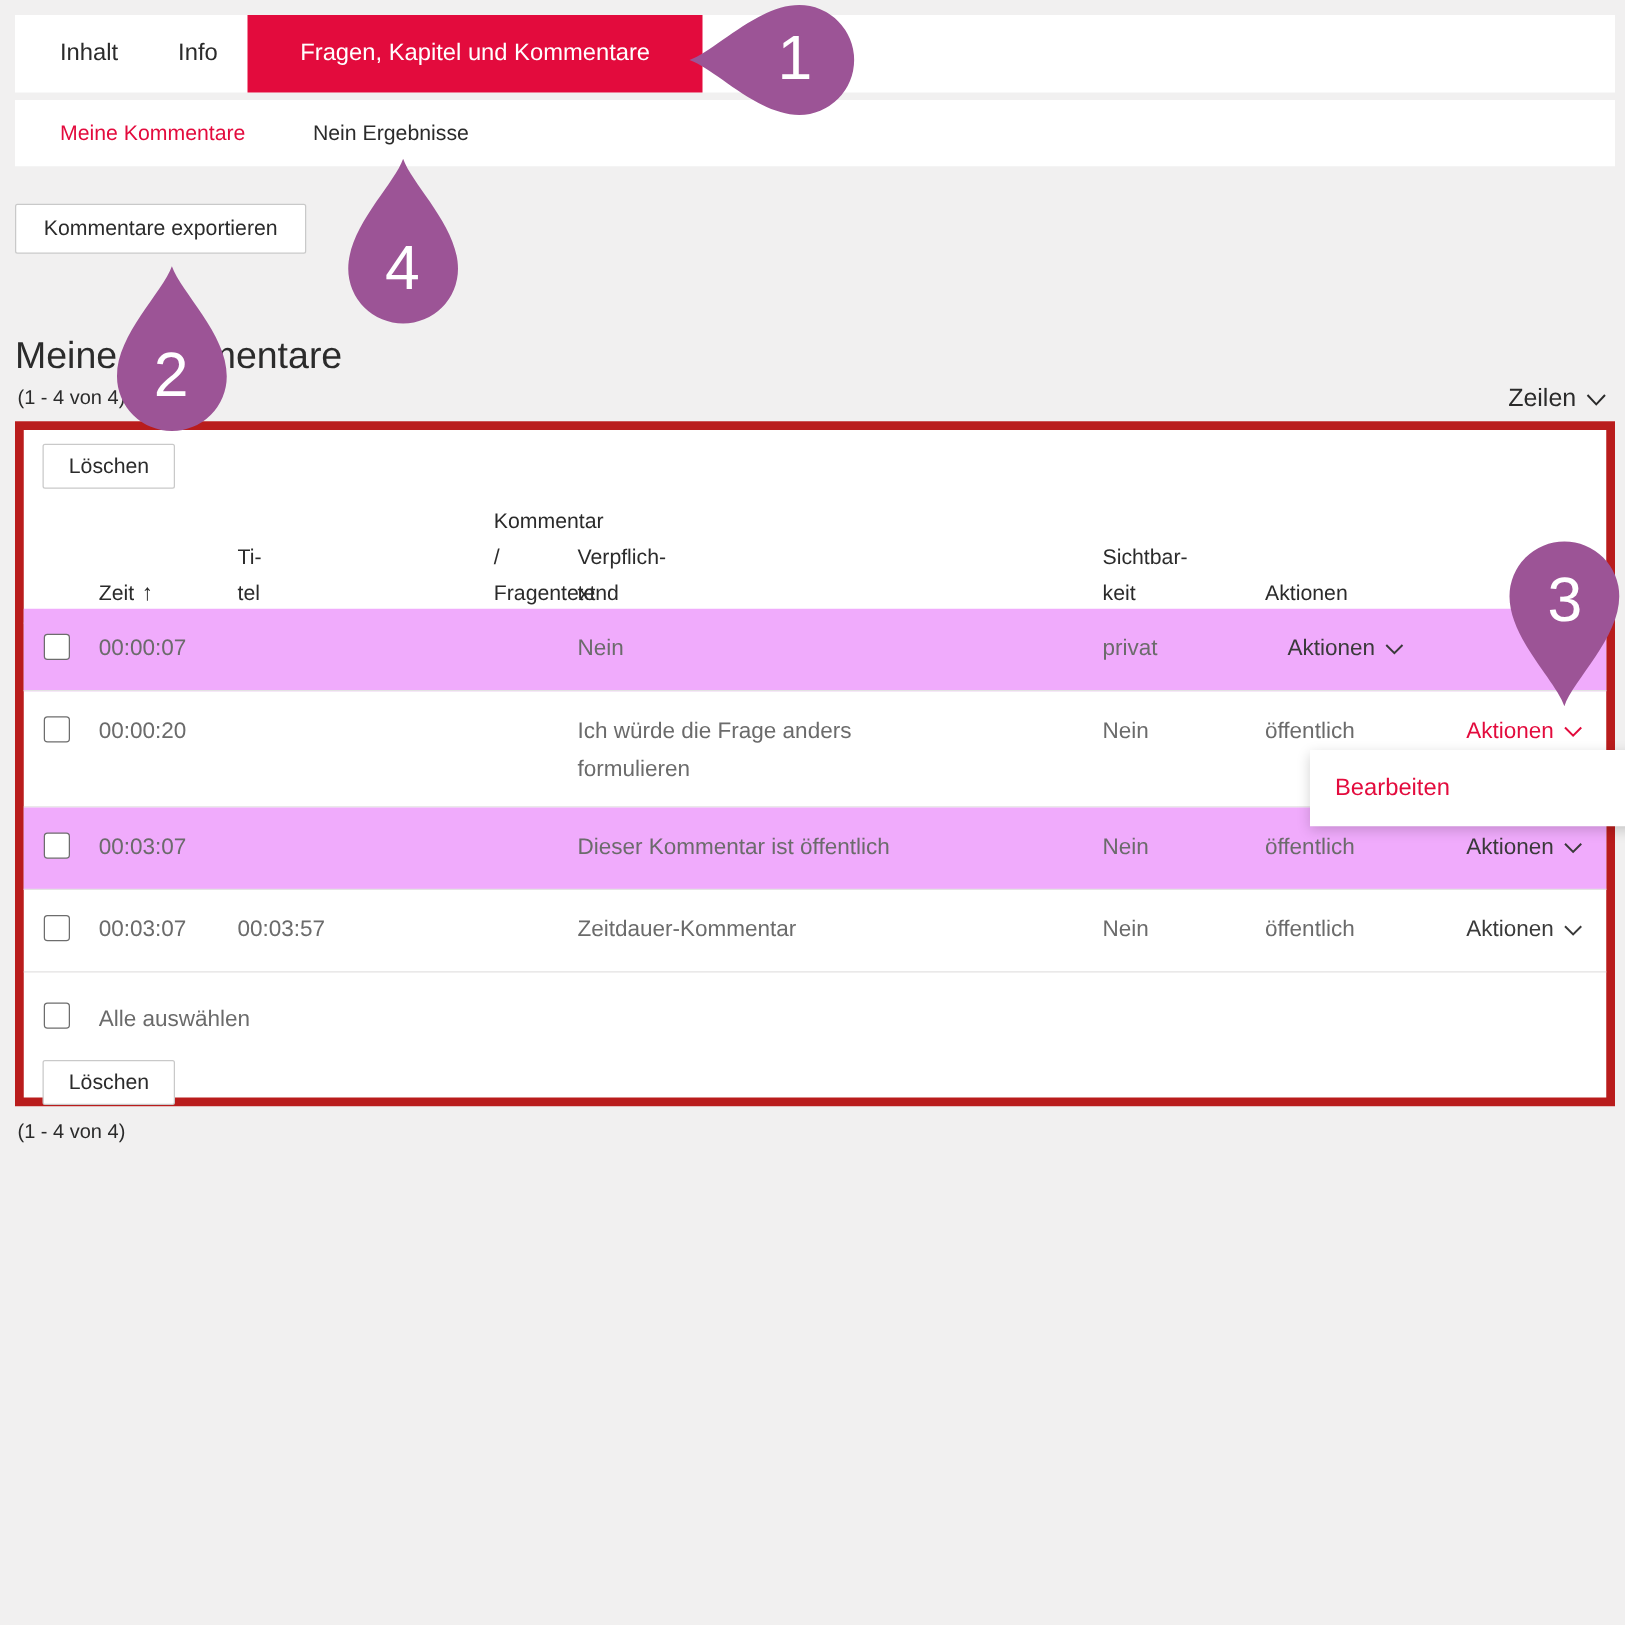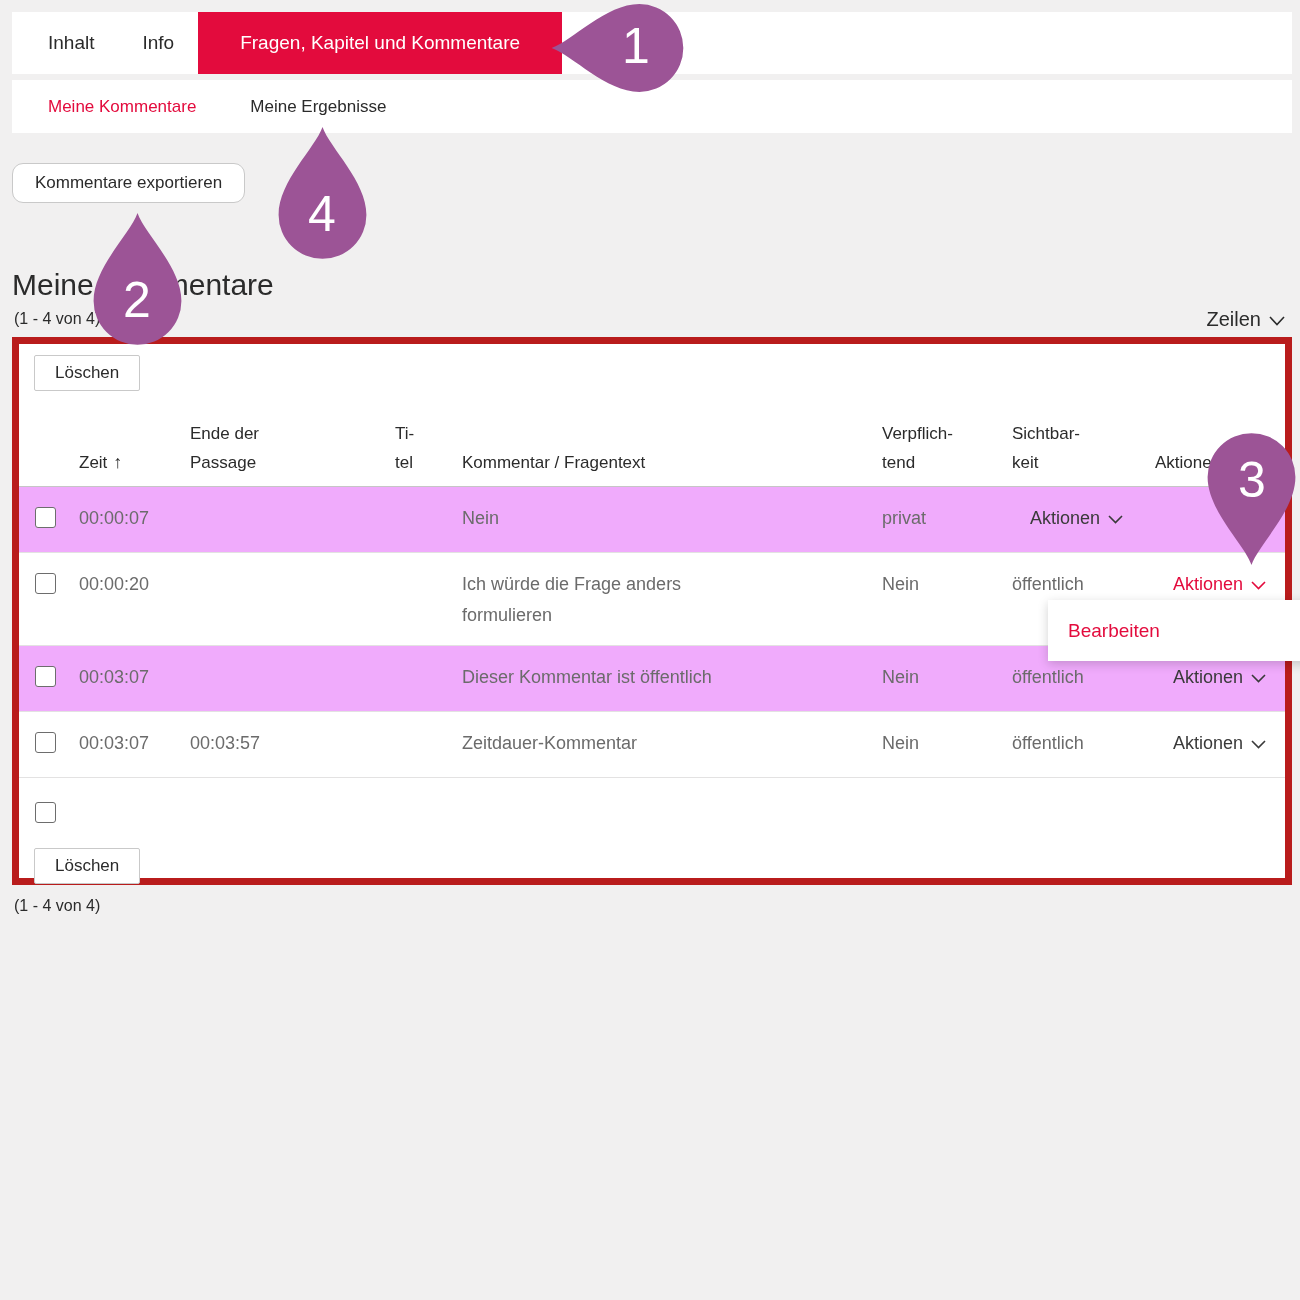--- a/index.html
+++ b/index.html
@@ -12,21 +12,21 @@
   .tab{display:flex;align-items:center;padding:0 24px;font-size:19px;color:#2b2b2b;cursor:pointer;}
   .tab.active{background:#e30b3d;color:#fff;padding:0 42px;}
   .subtabs-bar{top:80px;height:53px;display:flex;align-items:center;padding-left:36px;box-sizing:border-box;gap:54px;}
   .subtab{font-size:17px;color:#2b2b2b;cursor:pointer;}
   .subtab.active{color:#e30b3d;}
 
   
   .btn{display:inline-flex;align-items:center;justify-content:center;background:#fff;
        border:1px solid #c9c9c9;border-radius:2px;font-size:17px;color:#2b2b2b;
        font-family:"Liberation Sans", sans-serif;cursor:pointer;box-sizing:border-box;}
-  .export-btn{position:absolute;left:12px;top:163px;height:40px;padding:0 22px;border-radius:11px;}
+  .export-btn{position:absolute;left:12px;top:163px;height:40px;padding:0 22px;}
 
   .page-title{position:absolute;left:12px;top:268px;font-size:30px;font-weight:400;color:#2b2b2b;margin:0;}
   .count-top{position:absolute;left:14px;top:310px;font-size:16px;}
   .rows-dd{position:absolute;top:308px;right:15px;font-size:20px;display:flex;align-items:center;gap:8px;cursor:pointer;}
 
   
   .panel{position:absolute;left:12px;top:337px;width:1280px;height:548px;background:#fff;
          border:7px solid #b91c1c;box-sizing:border-box;}
   .del-top{position:absolute;left:15px;top:11px;height:36px;padding:0 20px;}
   .del-bottom{position:absolute;left:15px;top:504px;height:36px;padding:0 20px;}
@@ -70,21 +70,21 @@
 <body>
 
 <div class="bar tabs-bar">
   <div class="tab">Inhalt</div>
   <div class="tab">Info</div>
   <div class="tab active">Fragen, Kapitel und Kommentare</div>
 </div>
 
 <div class="bar subtabs-bar">
   <div class="subtab active">Meine Kommentare</div>
-  <div class="subtab">Meine Ergebnisse</div>
+  <div class="subtab">Nein Ergebnisse</div>
 </div>
 
 <button class="btn export-btn">Kommentare exportieren</button>
 
 <h2 class="page-title">Meine Kommentare</h2>
 <div class="count-top">(1 - 4 von 4)</div>
 
 <div class="rows-dd">
   <span>Zeilen</span>
   <span class="chev">
@@ -96,22 +96,20 @@
 
 <div class="panel">
 
   <button class="btn del-top">Löschen</button>
 
   <div class="grid thead">
     <div></div>
     <div class="th">
       <span>Zeit</span><span class="sort-arrow">↑</span>
     </div>
-    <div class="th">Ende der
-Passage</div>
     <div class="th">Ti-
 tel</div>
     <div class="th">Kommentar / Fragentext</div>
     <div class="th">Verpflich-
 tend</div>
     <div class="th">Sichtbar-
 keit</div>
     <div class="th">Aktionen</div>
   </div>
 
@@ -183,20 +181,21 @@
         <span class="chev">
           <svg width="15" height="9" viewBox="0 0 15 9">
               <polyline points="1,1 7.5,7.5 14,1" fill="none" stroke="currentColor" stroke-width="1.6"></polyline>
             </svg>
         </span>
       </div>
     </div>
 
     <div class="grid trow selectall-row">
       <div><input type="checkbox" class="checkbox" style=""></div>
+      <div class="selectall-label" style="grid-column:2 / span 4;">Alle auswählen</div>
     </div>
   </div>
 
   <button class="btn del-bottom">Löschen</button>
 </div>
 
 <div class="count-bottom">(1 - 4 von 4)</div>
 
 <div class="action-menu">
   <div class="action-menu-item">Bearbeiten</div>

